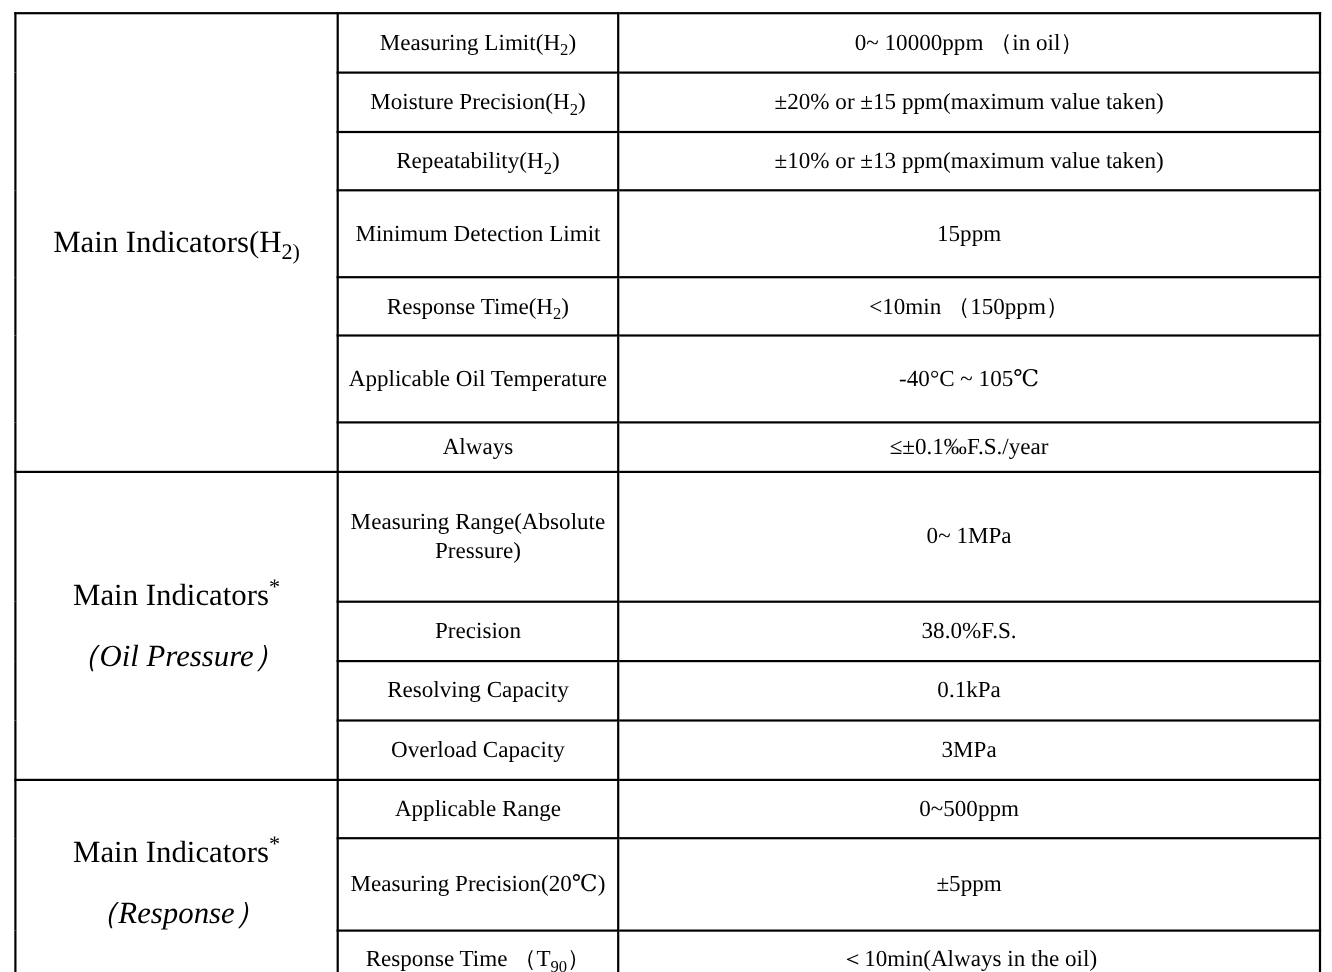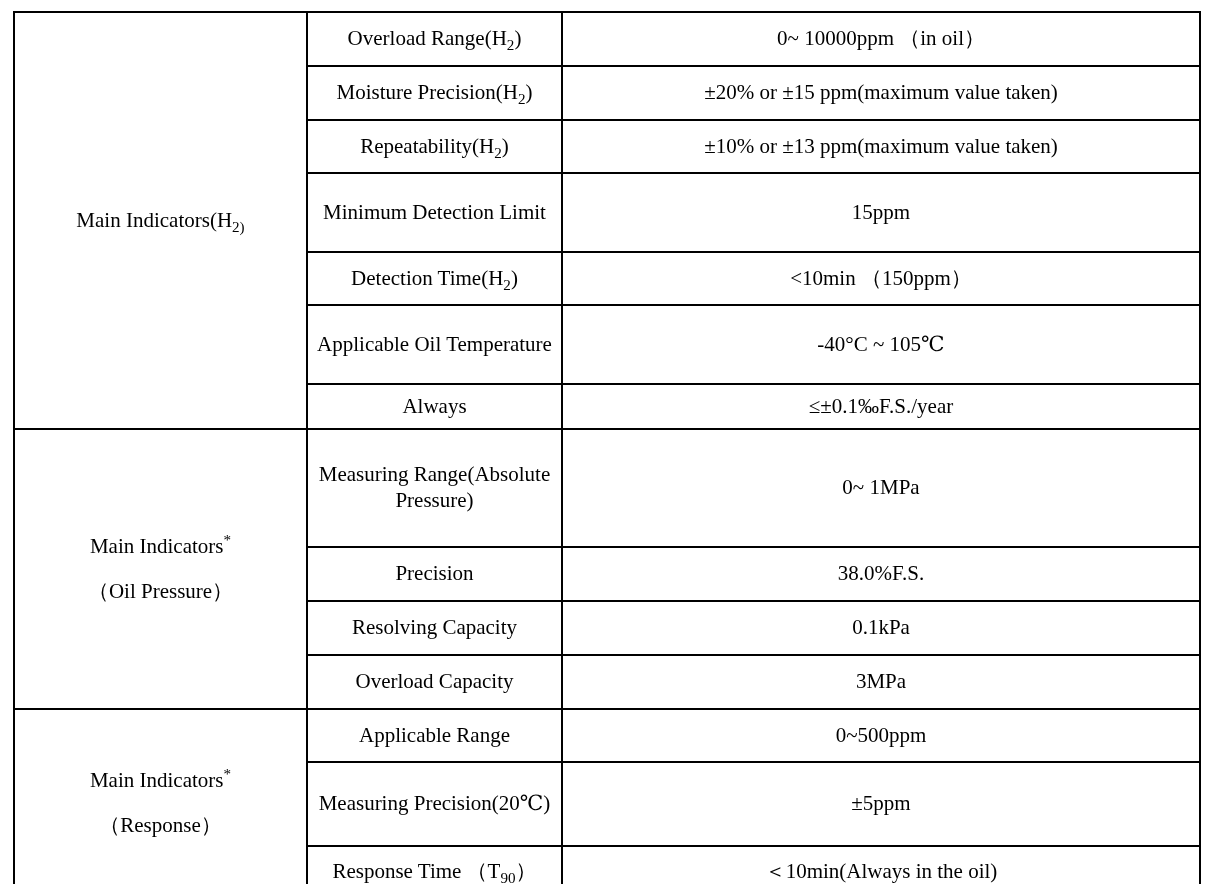--- a/index.html
+++ b/index.html
@@ -41,21 +41,21 @@
     vertical-align: middle;
     font-weight: normal;
   }
 
   col.c-group { width: 293px; }
   col.c-param { width: 255px; }
   col.c-value { width: 638px; }
 
   
   td.group-cell {
-    font-size: 21px;
+    font-size: 28px;
     line-height: 1.55;
   }
 
   td.bold-cell {
     font-weight: bold;
   }
 
   
   .sup-star {
     vertical-align: super;
@@ -69,20 +69,21 @@
     font-size: 0.72em;
     line-height: 0;
   }
 
   .group-line {
     display: block;
     text-align: center;
   }
   .group-line + .group-line {
     margin-top: 12px;
+    font-style: italic;
   }
 
   .nowrap { white-space: nowrap; }
 </style>
 </head>
 <body>
 
 <div class="page">
 
   <table class="spec-table">
@@ -91,21 +92,21 @@
       <col class="c-param">
       <col class="c-value">
     </colgroup>
     <tbody>
 
       <tr>
         <td class="group-cell" rowspan="7">
           <span class="nowrap"><span>Main Indicators(H</span><span class="sub">2)</span></span>
         </td>
         <td style="height:52px">
-          <span>Overload Range(H</span><span class="sub">2</span><span>)</span>
+          <span>Measuring Limit(H</span><span class="sub">2</span><span>)</span>
         </td>
         <td>0~ 10000ppm （in oil）</td>
       </tr>
 
       <tr>
         <td style="height:52px">
           <span>Moisture Precision(H</span><span class="sub">2</span><span>)</span>
         </td>
         <td>±20% or ±15 ppm(maximum value taken)</td>
       </tr>
@@ -117,21 +118,21 @@
         <td>±10% or ±13 ppm(maximum value taken)</td>
       </tr>
 
       <tr>
         <td style="height:77px">Minimum Detection Limit</td>
         <td>15ppm</td>
       </tr>
 
       <tr>
         <td style="height:51px">
-          <span>Detection Time(H</span><span class="sub">2</span><span>)</span>
+          <span>Response Time(H</span><span class="sub">2</span><span>)</span>
         </td>
         <td>&lt;10min （150ppm）</td>
       </tr>
 
       <tr>
         <td style="height:77px">Applicable Oil Temperature</td>
         <td>-40°C ~ 105℃</td>
       </tr>
 
       <tr>

